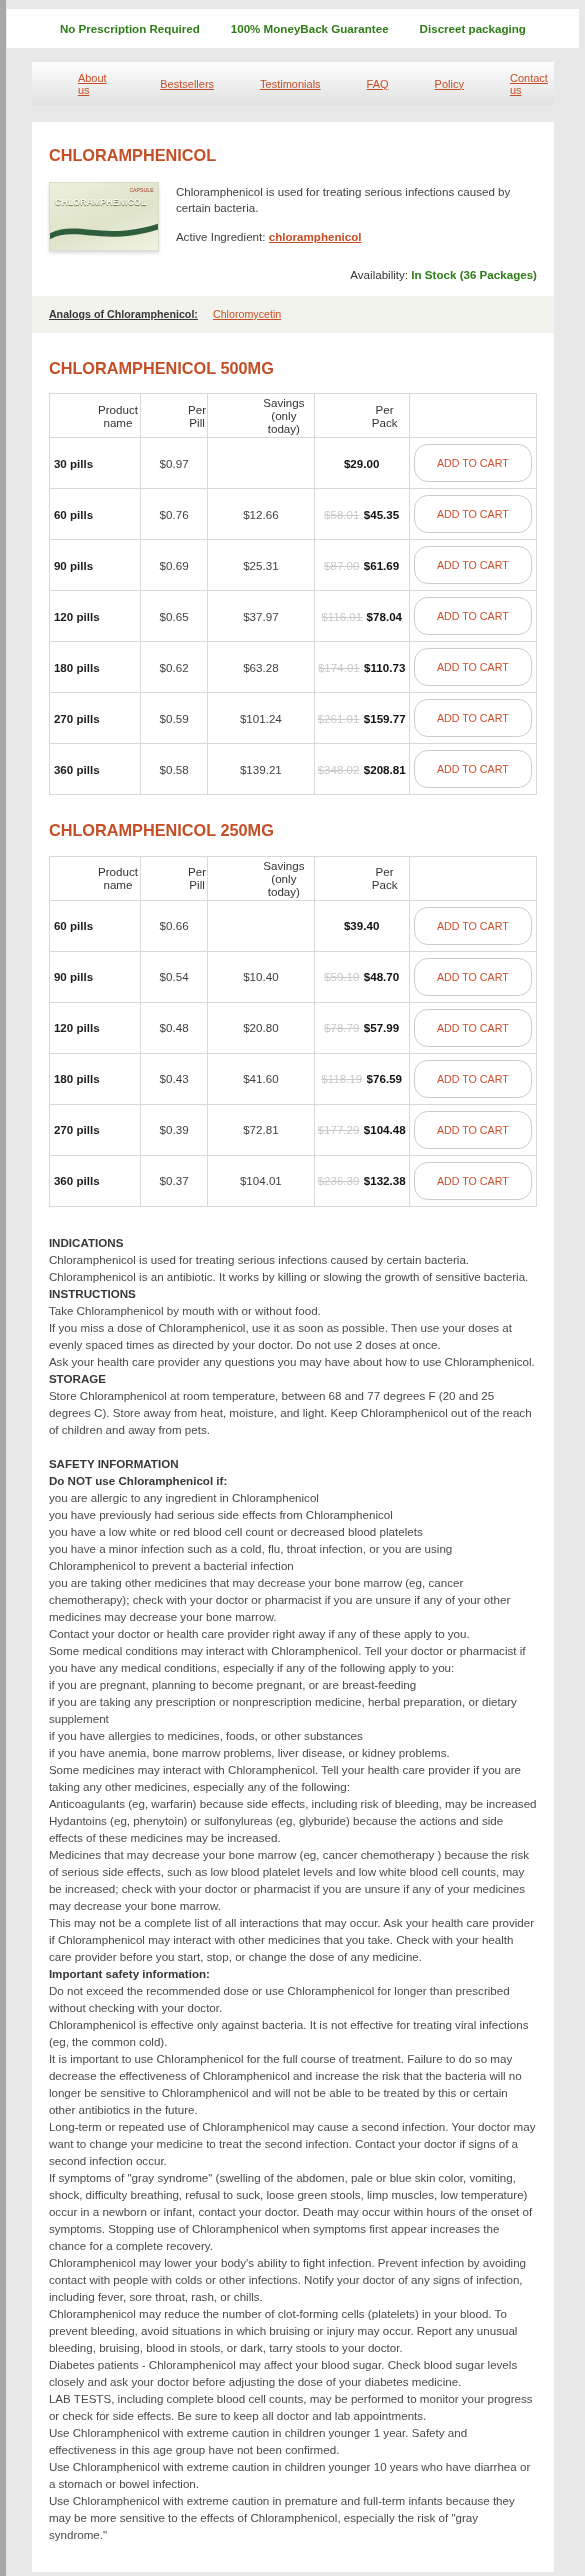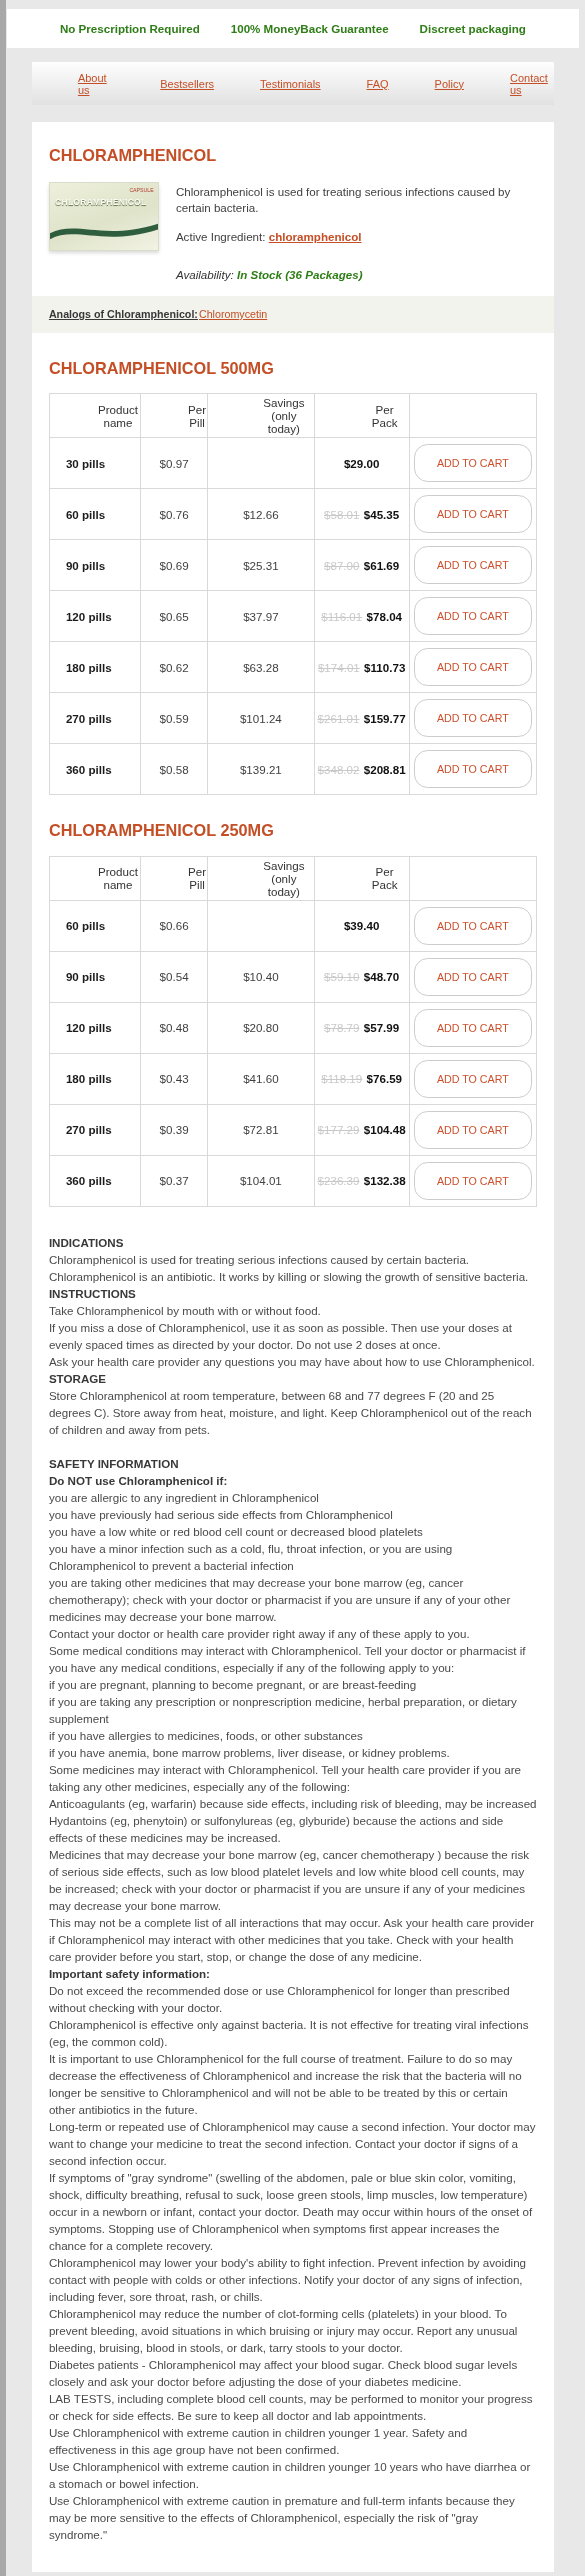--- a/index.html
+++ b/index.html
@@ -21,31 +21,31 @@
       position:relative;overflow:hidden;box-shadow:0 2.6px 3.4px rgba(0,0,0,.15);}
   .box-caption{position:absolute;top:3.4px;right:4.3px;color:#b03a2a;font-size:5.2px;}
   .box-name{position:absolute;top:13.7px;left:5.2px;color:#fdfdf4;font-size:8.6px;font-weight:bold;
       text-shadow:0 0.9px 0.9px rgba(60,80,40,.8);letter-spacing:0.2px;}
   .box-wave{position:absolute;left:0;bottom:6.9px;width:100%;height:29px;}
   .box-dose{position:absolute;bottom:22px;left:6.9px;color:#8a9a6a;font-size:5.2px;}
   .product-info{flex:1;}
   .desc{font-size:11.6px;color:#3f3f3f;margin:1.7px 0 13.7px;line-height:1.4;}
   .ingredient{font-size:11.6px;color:#3f3f3f;margin:0 0 17px;}
   .ingredient a{color:#c44f26;font-weight:bold;text-decoration:underline;cursor:pointer;}
-  .availability{font-size:11.6px;color:#333;margin:25px 0 0;font-style:italic;}
+  .availability{text-align:right;font-size:11.6px;color:#333;margin:25px 0 0;}
   .availability b{color:#2e7d17;}
   .analogs{background:#f1f3ec;margin:15.5px -17px 0;padding:8.6px 17px;font-size:10.7px;
            color:#3a3a3a;line-height:1.8;}
   .analogs b{color:#383838;text-decoration:underline;}
-  .analogs a{color:#c44f26;text-decoration:underline;margin-left:1px;cursor:pointer;}
+  .analogs a{color:#c44f26;text-decoration:underline;margin-left:15px;cursor:pointer;}
   table.price-table{width:100%;border-collapse:collapse;font-size:11.6px;color:#3f3f3f;}
   .price-table th{border:0.9px solid #d9d9d9;height:41px;font-weight:normal;color:#333;
                   background:#fff;padding-left:47px;}
   .price-table td{border:0.9px solid #d9d9d9;height:48px;text-align:center;}
-  td.name-cell{text-align:left;padding-left:16px;font-weight:bold;color:#1c1c1c;}
+  td.name-cell{text-align:left;padding-left:4px;font-weight:bold;color:#1c1c1c;}
   .old-price{color:#c9c9c9;text-decoration:line-through;margin-right:4.3px;}
   .pack-price{font-weight:bold;color:#111;}
   .add-btn{border:0.9px solid #ccc;border-radius:13.7px;background:#fff;color:#cd4f2b;
            font-size:10.7px;padding:12px 22px;font-family:inherit;cursor:pointer;white-space:nowrap;}
   #info{margin-top:27.5px;font-size:11.6px;line-height:17px;color:#4a4a4a;}
   .info-line{min-height:17px;}
   .info-line.bold{font-weight:bold;color:#383838;}
 </style>
 </head>
 <body>

